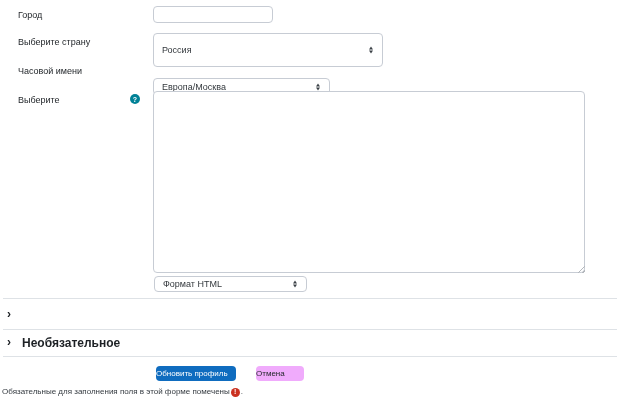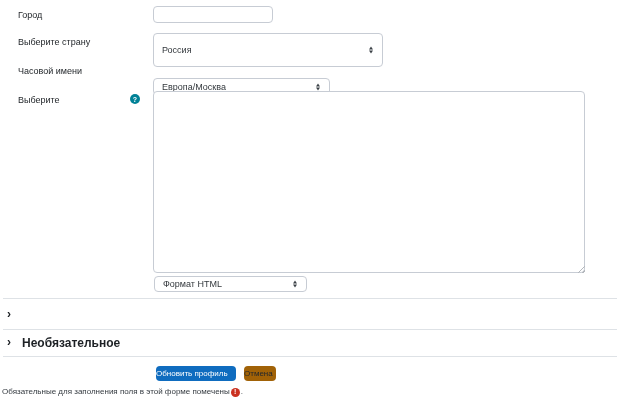--- a/index.html
+++ b/index.html
@@ -49,21 +49,21 @@
   .sec-1 { top: 303px; } .sec-2 { top: 331px; }
   .sec-chevron { position: absolute; left: 7px; top: 5px; font-size: 12px; font-weight: bold;
                  line-height: 12px; color: #1d2125; }
   .sec-label { position: absolute; left: 22px; top: 6px; font-size: 12px; font-weight: bold;
                line-height: 12px; color: #1d2125; white-space: nowrap; }
 
   .btn { position: absolute; top: 366px; height: 15px; border: none; border-radius: 4px;
          font-family: "Liberation Sans", sans-serif; font-size: 8px; line-height: 15px;
          text-align: left; cursor: pointer; padding: 0; white-space: nowrap; }
   .btn-primary { left: 156px; width: 80px; background: #0f6cbf; color: #ffffff; }
-  .btn-secondary { left: 244px; width: 32px; background: #a16207; color: #24282c; }
+  .btn-secondary { left: 256px; width: 48px; background: #f0abfc; color: #24282c; }
 
   .footer { position: absolute; left: 2px; top: 387px; height: 10px; display: flex;
             align-items: center; gap: 1px; font-size: 8px; line-height: 10px; color: #343a40;
             white-space: nowrap; }
   .badge-required { display: inline-flex; width: 9px; height: 9px; border-radius: 50%;
                     background: #ca3120; color: #fff; font-size: 7px; font-weight: bold;
                     align-items: center; justify-content: center; flex: none; }
 </style>
 </head>
 <body>

